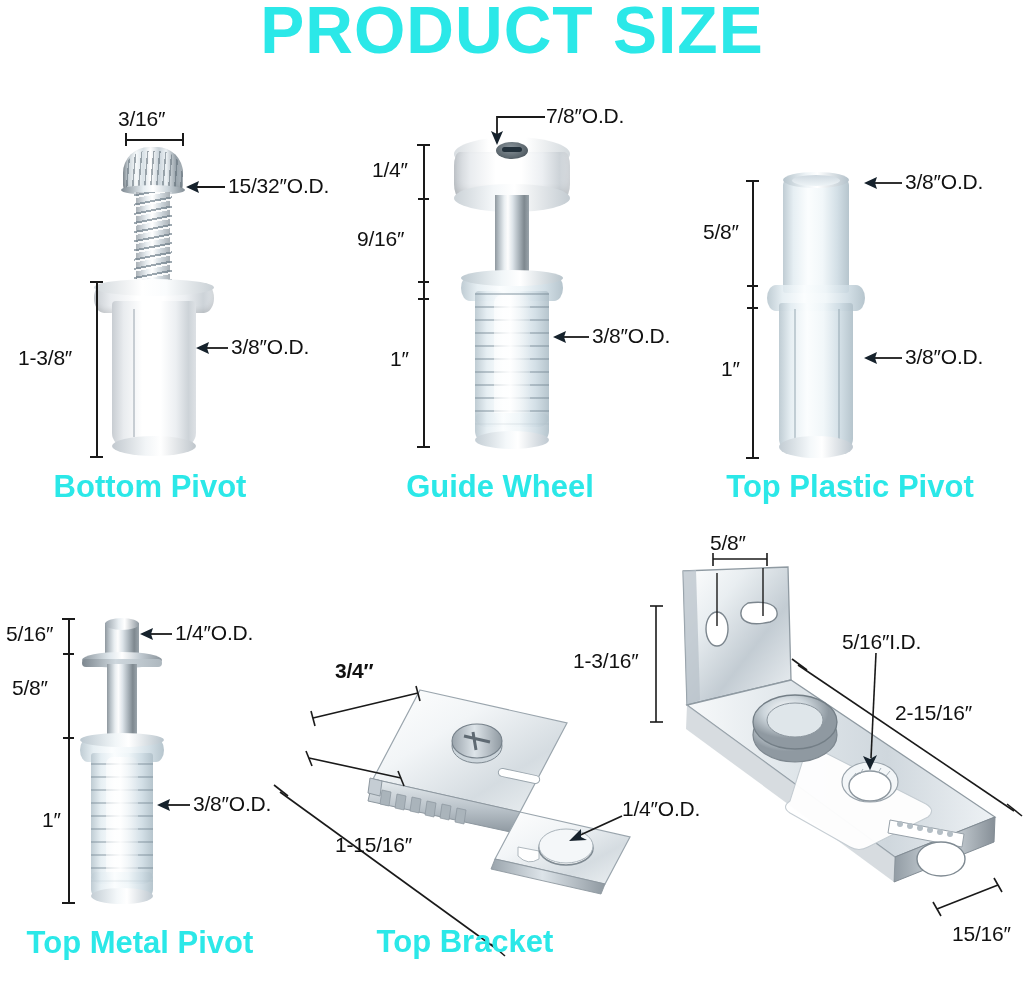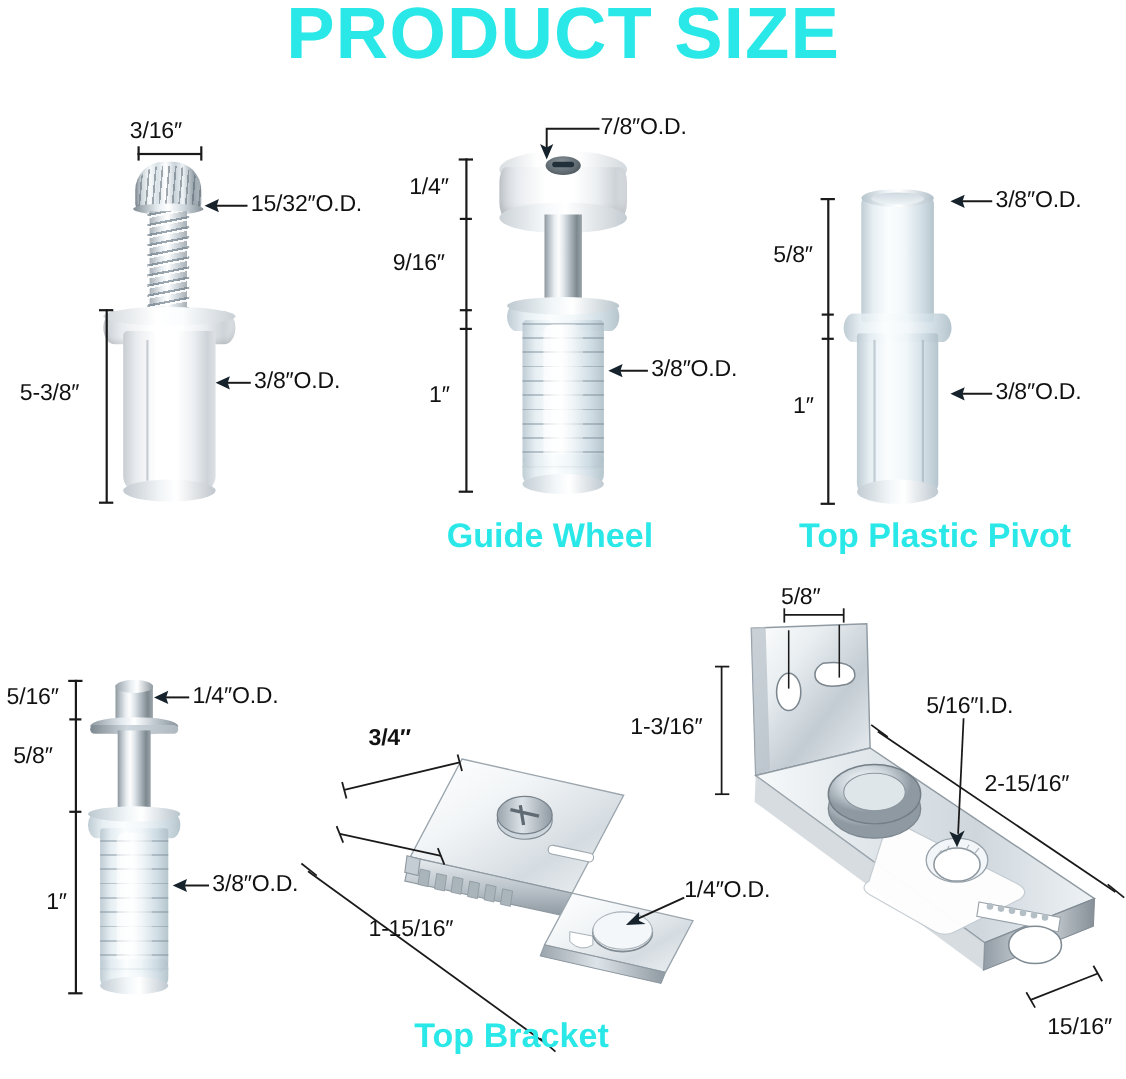--- a/index.html
+++ b/index.html
@@ -125,22 +125,23 @@
 
     <svg class="arrowlayer" width="340" height="420">
       <line x1="228" y1="253" x2="202" y2="253" stroke="#1a1a1a" stroke-width="1.8"></line>
       <polygon points="196,253 209,247 207,253 209,259" fill="#16222c"></polygon>
     </svg>
     <div class="dim" style="left:231px;top:241px;">3/8″O.D.</div>
 
     <div class="vline" style="left:96px;top:186px;height:176px;"></div>
     <div class="cap-h" style="left:90px;top:186px;"></div>
     <div class="cap-h" style="left:90px;top:361px;"></div>
-    <div class="dim" style="left:18px;top:252px;">5-3/8″</div>
-
+    <div class="dim" style="left:18px;top:252px;">1-3/8″</div>
+
+    <div class="caption" style="left:0;top:375px;width:300px;">Bottom Pivot</div>
   </div>
 
   <div class="cell" style="left:345px;top:95px;width:340px;height:420px;">
 
     <div style="position:absolute;left:109px;top:42px;width:116px;height:34px;border-radius:50%;
          background:linear-gradient(90deg,#d8dde1,#ffffff 30%,#ffffff 62%,#d3d9dd);"></div>
     <div class="white-plastic" style="position:absolute;left:109px;top:57px;width:116px;height:46px;border-radius:6px/14px;
          box-shadow:inset 0 -6px 9px rgba(0,0,0,.13);"></div>
     <div style="position:absolute;left:109px;top:89px;width:116px;height:28px;border-radius:50%;
          background:linear-gradient(90deg,#cbd2d7,#f4f7f9 34%,#ffffff 52%,#c4ccd2);"></div>
@@ -274,20 +275,21 @@
     <div class="dim" style="left:6px;top:33px;">5/16″</div>
     <div class="dim" style="left:12px;top:87px;">5/8″</div>
     <div class="dim" style="left:42px;top:219px;">1″</div>
 
     <svg class="arrowlayer" width="300" height="390">
       <line x1="190" y1="215" x2="163" y2="215" stroke="#1a1a1a" stroke-width="1.8"></line>
       <polygon points="157,215 170,209 168,215 170,221" fill="#16222c"></polygon>
     </svg>
     <div class="dim" style="left:193px;top:203px;">3/8″O.D.</div>
 
+    <div class="caption" style="left:0;top:336px;width:280px;">Top Metal Pivot</div>
   </div>
 
   <div class="cell" style="left:270px;top:620px;width:390px;height:360px;">
 
     <svg class="arrowlayer" width="390" height="360">
       <defs>
         <linearGradient id="tbFaceG" x1="0" y1="0" x2="1" y2="1">
           <stop offset="0%" stop-color="#ffffff"></stop>
           <stop offset="35%" stop-color="#f2f5f7"></stop>
           <stop offset="70%" stop-color="#d5dce1"></stop>

